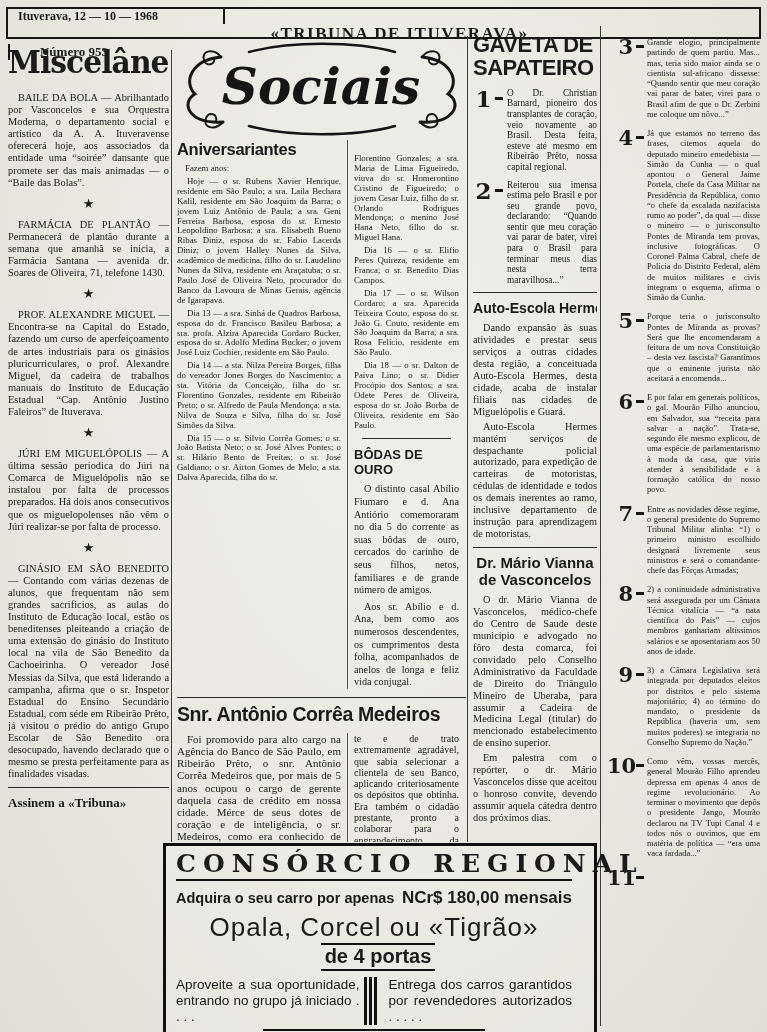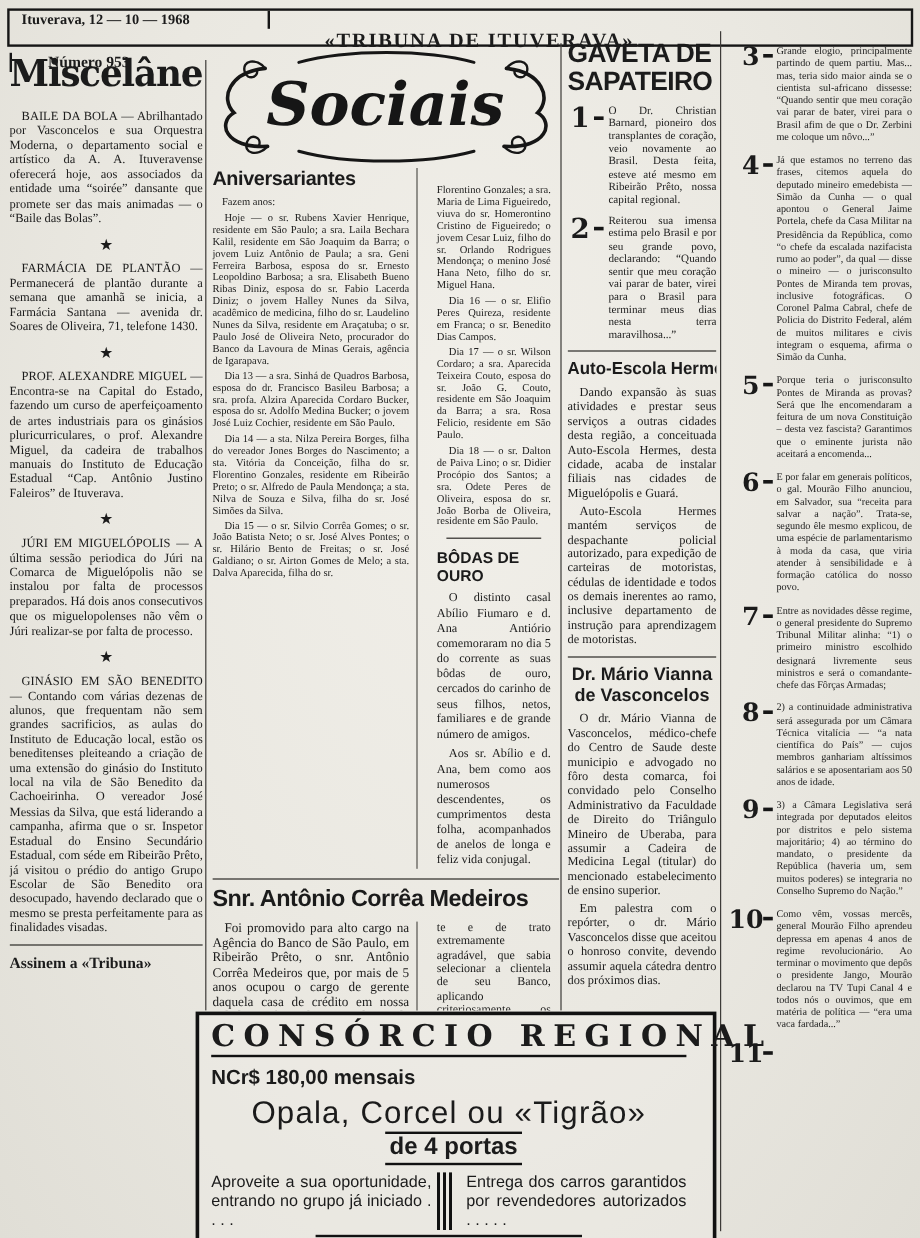--- a/index.html
+++ b/index.html
@@ -31,21 +31,21 @@
   .misc-title { font-family:"DejaVu Serif", serif; font-weight:700; font-size:31px;
                 letter-spacing:-1px; margin:0 0 12px 0; transform:scaleX(.96); transform-origin:left; }
   .t-misc { font-size:10.4px; line-height:12.1px; }
   .star { text-align:center; font-size:13px; margin:7px 0; text-indent:0; }
   .assine { font-weight:700; font-size:13px; text-align:left; margin-top:6px; }
   
   #sociais { position:absolute; left:177px; top:40px; width:289px; height:802px; overflow:hidden; }
   .orn { display:block; margin:0 0 4px 0; }
   .aniv-row, .med-row { display:flex; }
   .subL { width:170px; padding-right:6px; box-sizing:border-box; }
-  .subR { width:112px; border-left:1px solid #55534f; padding-left:16px; box-sizing:border-box; }
+  .subR { width:112px; border-left:1px solid #55534f; padding-left:6px; box-sizing:border-box; }
   .h-aniv { font-family:"Liberation Sans", sans-serif; font-weight:700; font-size:16.5px;
             letter-spacing:-0.3px; margin:0 0 5px 0; }
   .t-aniv { font-size:8.8px; line-height:9.9px; margin-top:3px; }
   .intro { text-indent:8px; }
   .minirule { border:0; border-top:1px solid #2c2a27; margin:8px 8px; }
   .h-bodas { font-family:"Liberation Sans", sans-serif; font-weight:700; font-size:13px;
              margin:2px 0 6px 0; text-align:left; }
   .t-bodas { font-size:10.2px; line-height:12.6px; margin-top:4px; }
   .medeiros { margin-top:8px; border-top:1px solid #2c2a27; padding-top:5px; }
   .h-med { font-family:"Liberation Sans", sans-serif; font-weight:700; font-size:19.5px;
@@ -245,20 +245,21 @@
     </div>
     <div class="nitem5">
       <div class="nnum5">11</div>
       <div class="ndash5"></div>
     </div>
   </div>
 
   <div id="adbox">
     <h2 class="ad-title">CONSÓRCIO REGIONAL</h2>
     <div class="ad-row1">
+      <span class="ad-buy">Adquira o seu carro por apenas</span>
       <span class="ad-price">NCr$ 180,00 mensais</span>
     </div>
     <div class="ad-row2">
       <span class="ad-models">Opala, Corcel ou «Tigrão»</span>
       <span class="ad-doors">de 4 portas</span>
     </div>
     <div class="ad-row3">
       <p class="ad-note">Aproveite a sua oportunidade, entrando no grupo já iniciado . . . .</p>
       <div class="tbars"></div>
       <p class="ad-note right">Entrega dos carros garantidos por revendedores autorizados . . . . .</p>

